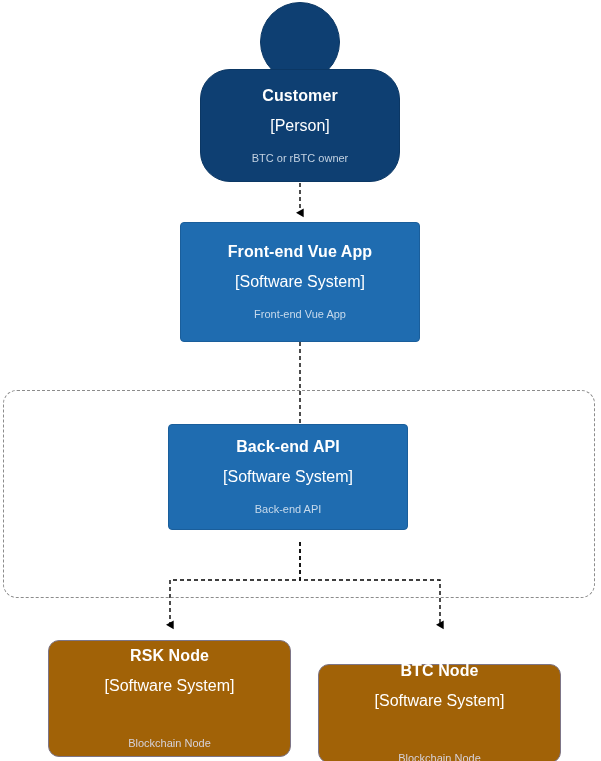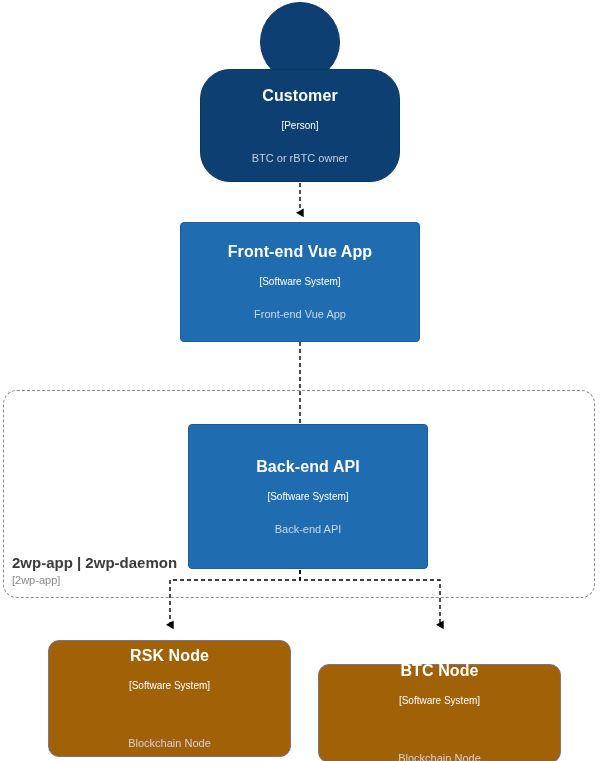--- a/index.html
+++ b/index.html
@@ -39,21 +39,21 @@
     padding: 6px 4px;
   }
   .node .title {
     font-weight: bold;
     font-size: 16px;
     line-height: 20px;
     color: #ffffff;
     letter-spacing: 0.1px;
   }
   .node .type {
-    font-size: 10px;
+    font-size: 16px;
     line-height: 16px;
     color: #ffffff;
     margin-top: 12px;
   }
   .node .desc {
     font-size: 11px;
     line-height: 15px;
     margin-top: 17px;
   }
 
@@ -88,24 +88,24 @@
   }
   .system .desc { color: #c7daec; }
 
   #frontend-box {
     left: 180px;
     top: 222px;
     width: 240px;
     height: 120px;
   }
   #backend-box {
-    left: 188px;
+    left: 168px;
     top: 424px;
     width: 240px;
-    height: 145px;
+    height: 106px;
     align-items: center;
   }
 
   
   .external {
     background: #a16207;
     border: 1px solid #7d7587;
     border-radius: 11px;
   }
   .external .desc { color: #d6d2da; margin-top: 42px; }
@@ -175,24 +175,20 @@
       <line x1="300" y1="342" x2="300" y2="424" stroke="#000000" stroke-width="1.4" stroke-dasharray="4,3"></line>
     </g>
 
     <g>
       <path d="M300,542 L300,580 L170,580 L170,625" fill="none" stroke="#000000" stroke-width="1.4" stroke-dasharray="4,3" marker-end="url(#arrowFilled)"></path>
       <path d="M300,542 L300,580 L440,580 L440,625" fill="none" stroke="#000000" stroke-width="1.4" stroke-dasharray="4,3" marker-end="url(#arrowFilled)"></path>
     </g>
   </svg>
 
   <div id="boundary"></div>
-  <div id="boundary-label">
-    <div class="bname">2wp-app | 2wp-daemon</div>
-    <div class="btype">[2wp-app]</div>
-  </div>
 
   <div class="person-head"></div>
   <div class="node person-body" id="customer-box">
     <div class="title">Customer</div>
     <div class="type">[Person]</div>
     <div class="desc">BTC or rBTC owner</div>
   </div>
 
   <div class="node system" id="frontend-box">
     <div class="title">Front-end Vue App</div>

